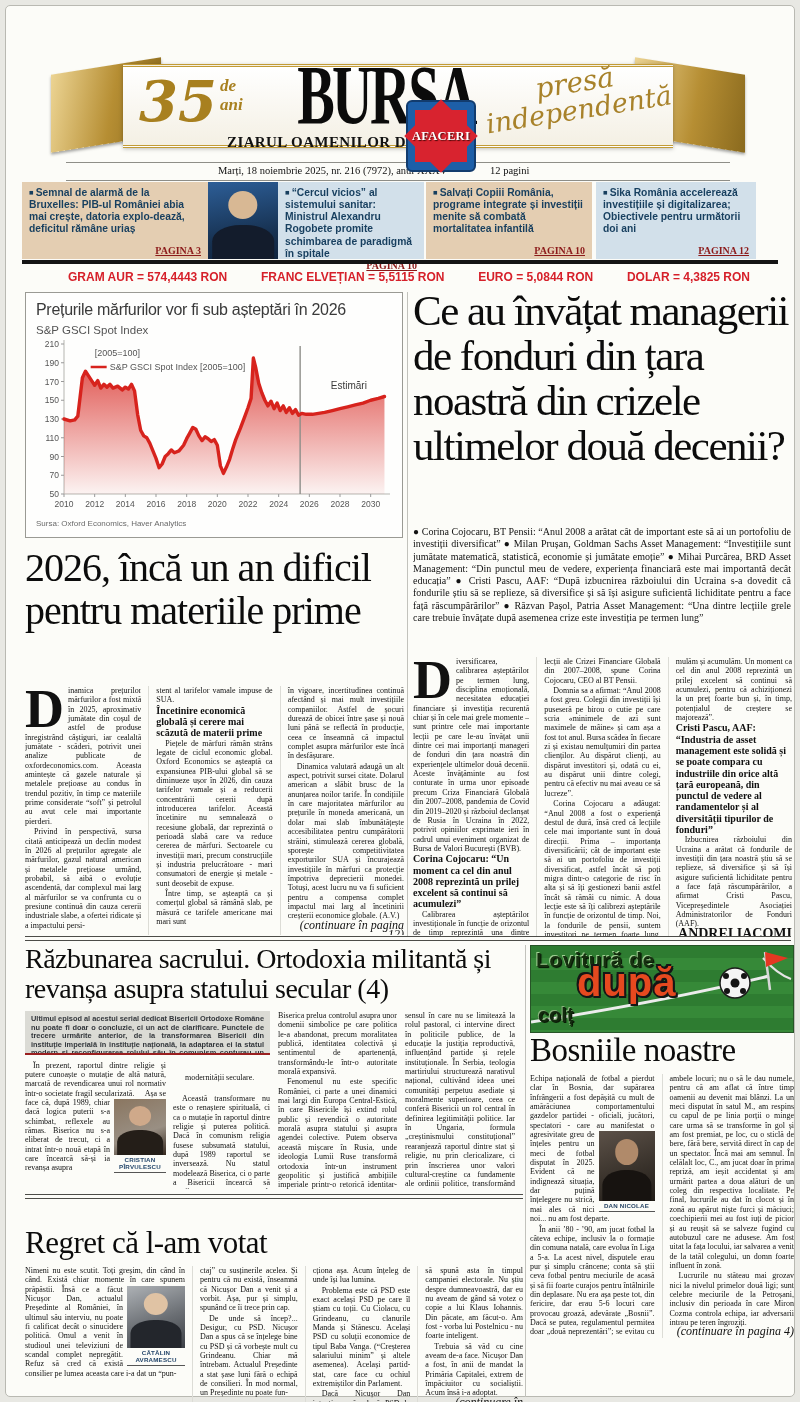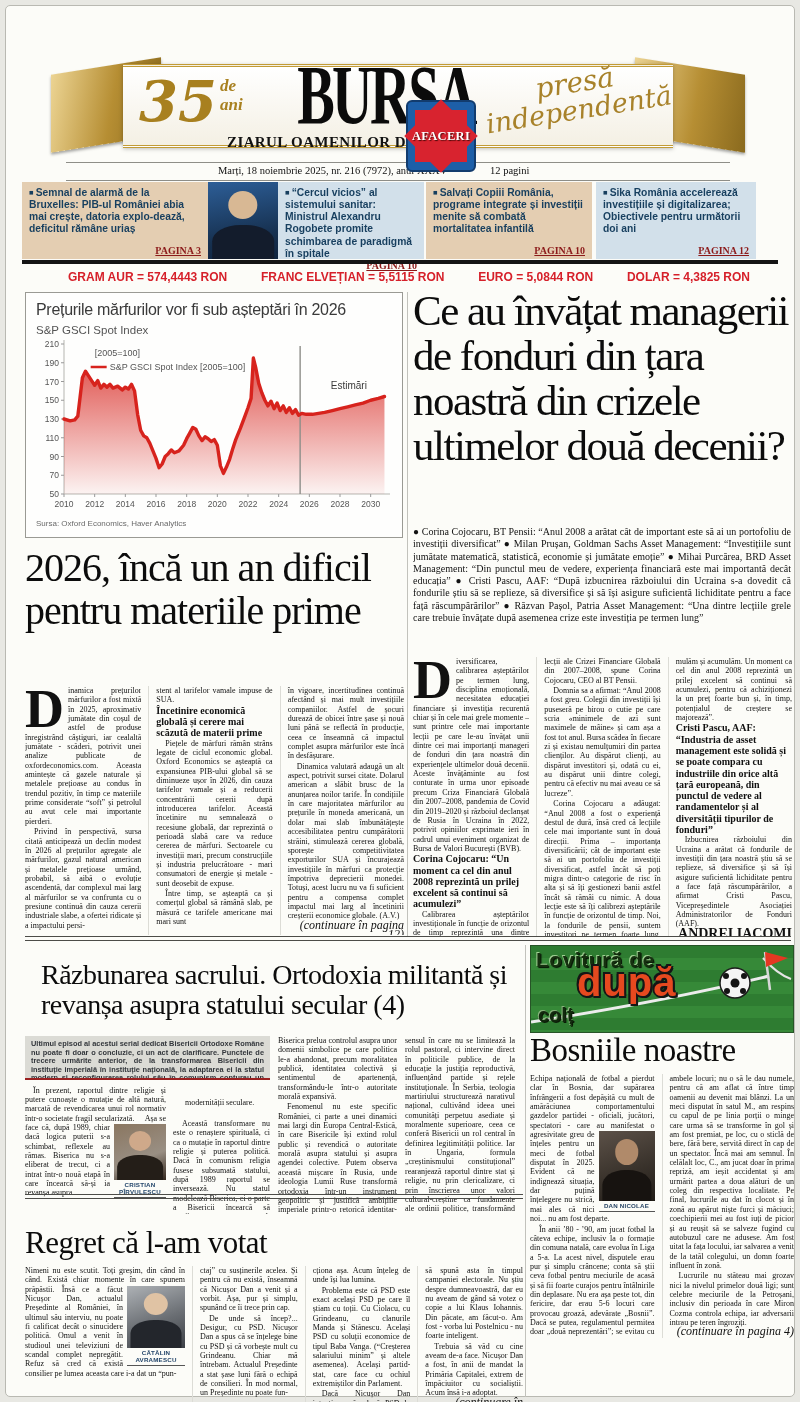--- a/index.html
+++ b/index.html
@@ -294,21 +294,21 @@
     <div class="col">
       <p>în vigoare, incertitudinea continuă afectând și mai mult investițiile companiilor. Astfel de șocuri durează de obicei între șase și nouă luni până se reflectă în producție, ceea ce înseamnă că impactul complet asupra mărfurilor este încă în desfășurare.</p>
       <p class="ind sp">Dinamica valutară adaugă un alt aspect, potrivit sursei citate. Dolarul american a slăbit brusc de la anunțarea noilor tarife. În condițiile în care majoritatea mărfurilor au prețurile în moneda americană, un dolar mai slab îmbunătățește accesibilitatea pentru cumpărătorii străini, stimulează cererea globală, sporește competitivitatea exporturilor SUA și încurajează investițiile în mărfuri ca protecție împotriva deprecierii monedei. Totuși, acest lucru nu va fi suficient pentru a compensa complet impactul mai larg al încetinirii creșterii economice globale. (A.V.)</p>
       <p class="more">(continuare în pagina 12)</p>
     </div>
   </div>
 
   <div class="abs hdiv div1"></div>
 
   <div class="abs sacred">
-    <h2 class="hl hl2" style="margin:16px">Răzbunarea sacrului. Ortodoxia militantă și revanșa asupra statului secular (4)</h2>
+    <h2 class="hl hl2" style="margin:0">Răzbunarea sacrului. Ortodoxia militantă și revanșa asupra statului secular (4)</h2>
     <div class="sgrid">
       <div class="intro">Ultimul episod al acestui serial dedicat Bisericii Ortodoxe Române nu poate fi doar o concluzie, ci un act de clarificare. Punctele de trecere urmărite anterior, de la transformarea Bisericii din instituție imperială în instituție națională, la adaptarea ei la statul modern și reconfigurarea rolului său în comunism conturau un arc istoric care continuă până astăzi.</div>
       <div class="scol scolC">
         <p style="margin:0">Biserica prelua controlul asupra unor domenii simbolice pe care politica le-a abandonat, precum moralitatea publică, identitatea colectivă și sentimentul de apartenență, transformându-le într-o autoritate morală expansivă.</p>
         <p style="margin:1px 0 0;text-indent:9px">Fenomenul nu este specific României, ci parte a unei dinamici mai largi din Europa Central-Estică, în care Bisericile își extind rolul public și revendică o autoritate morală asupra statului și asupra agendei colective. Putem observa această mișcare în Rusia, unde ideologia Lumii Ruse transformă ortodoxia într-un instrument geopolitic și justifică ambițiile imperiale printr-o retorică identitar-mesianică. În Polonia, catolicismul devine militant în</p>
       </div>
       <div class="scol scolD">
         <p style="margin:0">sensul în care nu se limitează la rolul pastoral, ci intervine direct în politicile publice, de la educație la justiția reproductivă, influențând partide și rețele instituționale. În Serbia, teologia martiriului structurează narativul național, cultivând ideea unei comunități perpetuu asediate și moralmente superioare, ceea ce conferă Bisericii un rol central în definirea legitimității politice. Iar în Ungaria, formula „creștinismului constituțional” rearanjează raportul dintre stat și religie, nu prin clericalizare, ci prin înscrierea unor valori cultural-creștine ca fundamente ale ordinii politice, transformând identitatea religioasă într-un criteriu de suveranitate.</p>
 
       </div>

